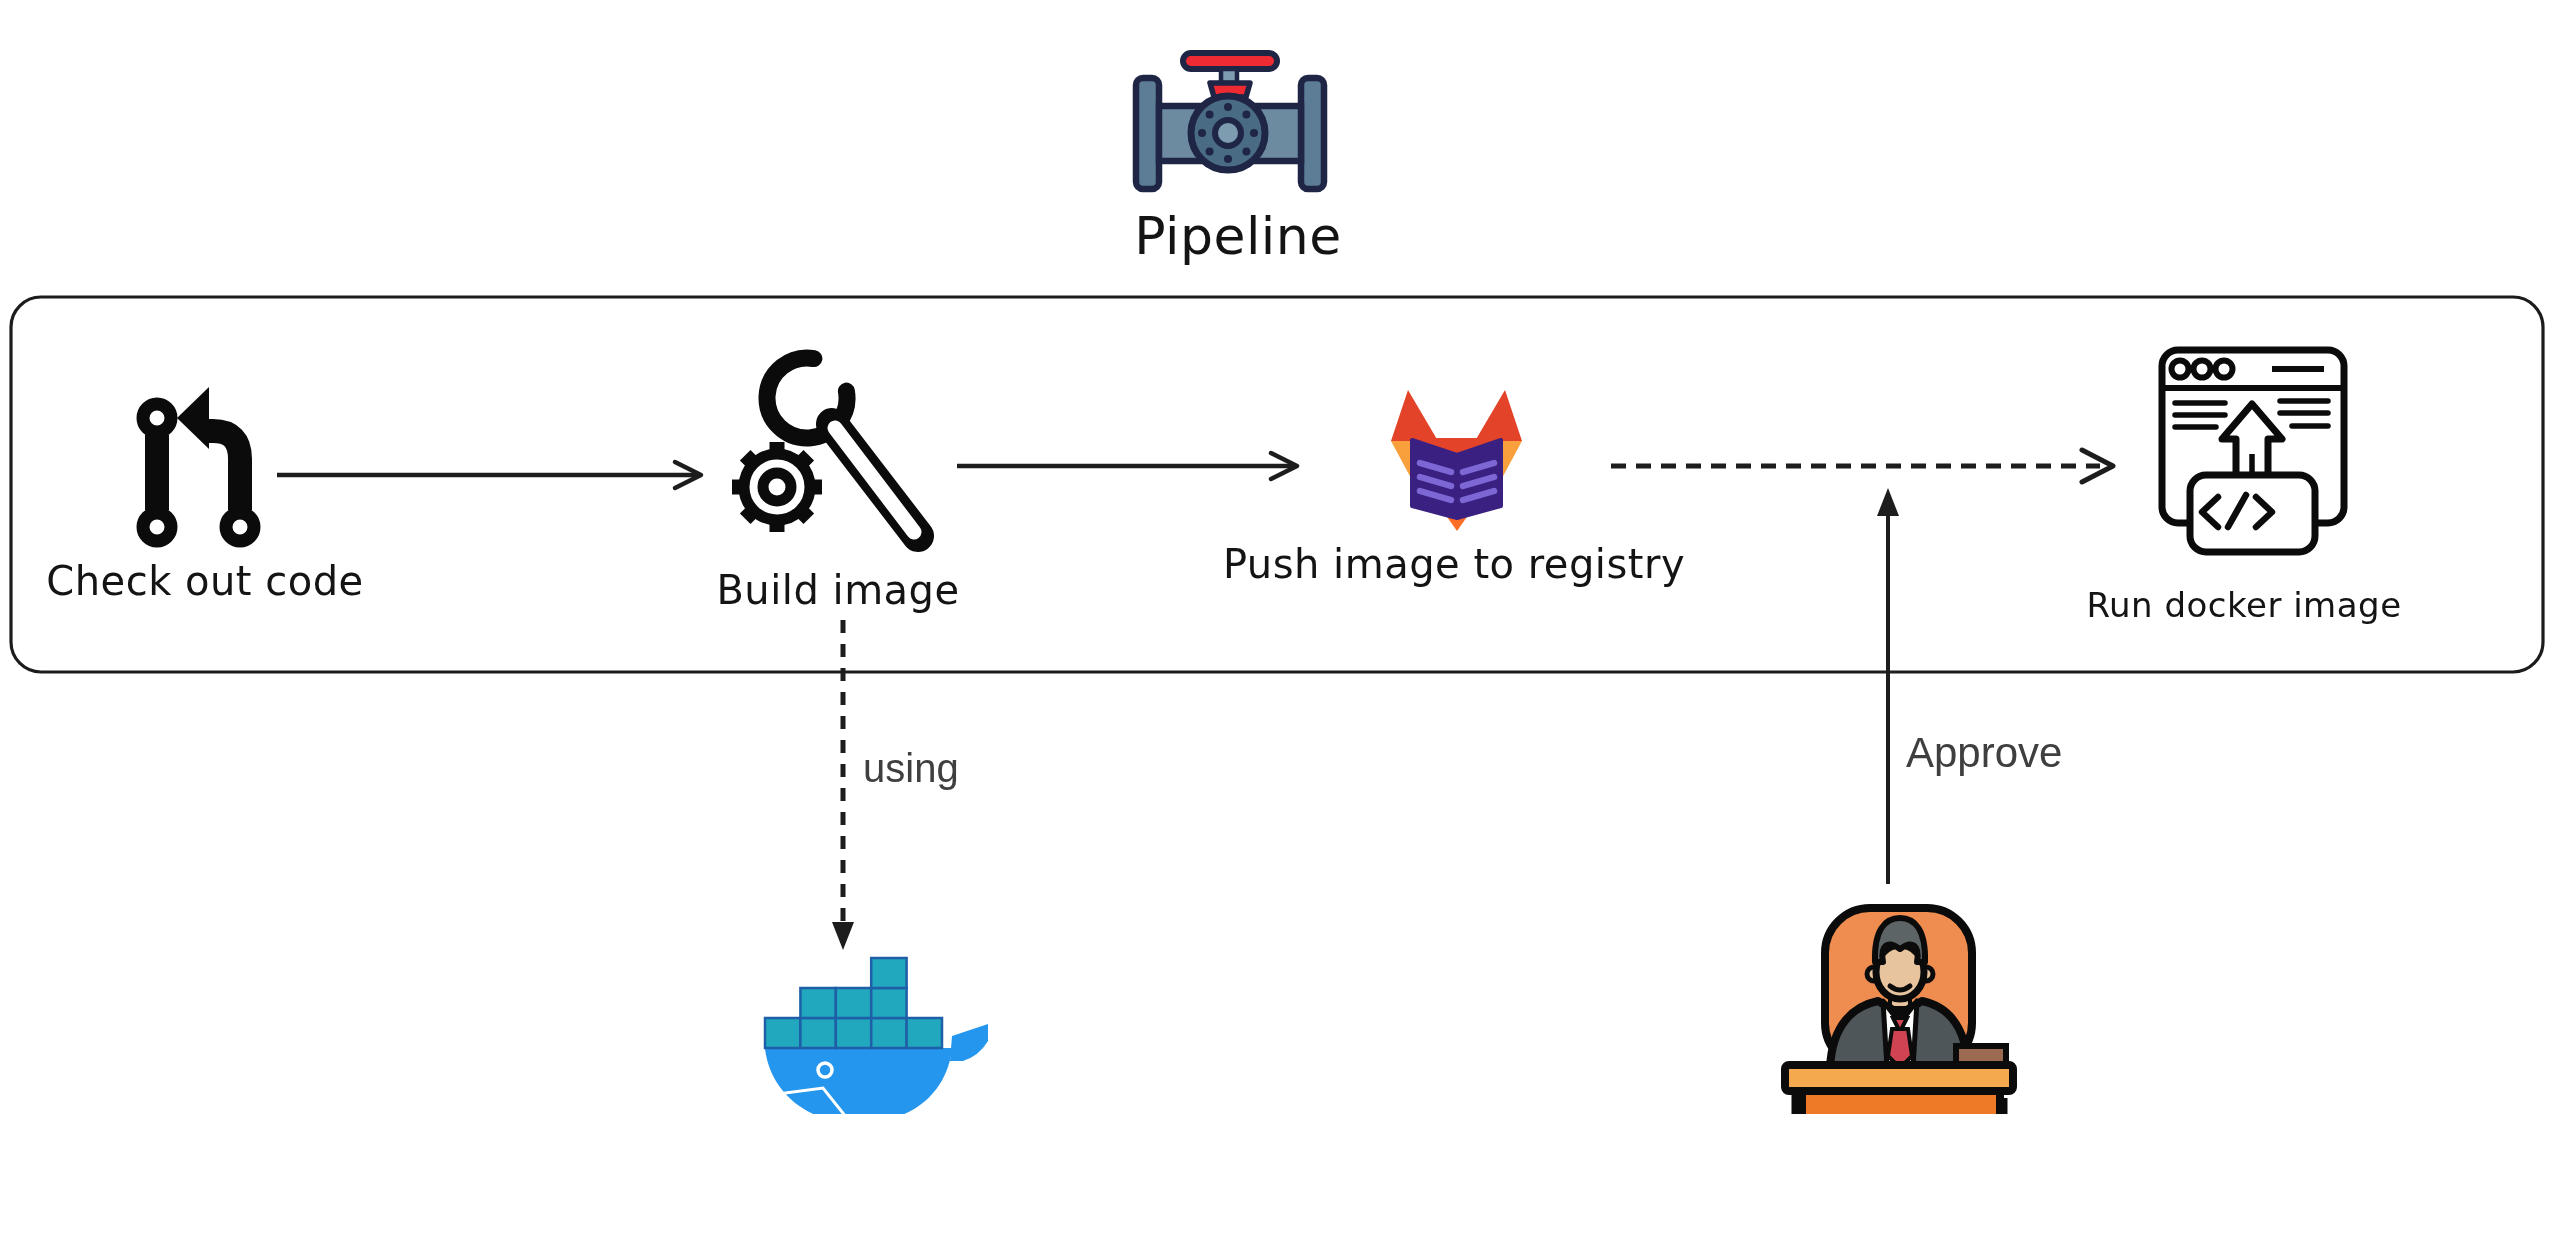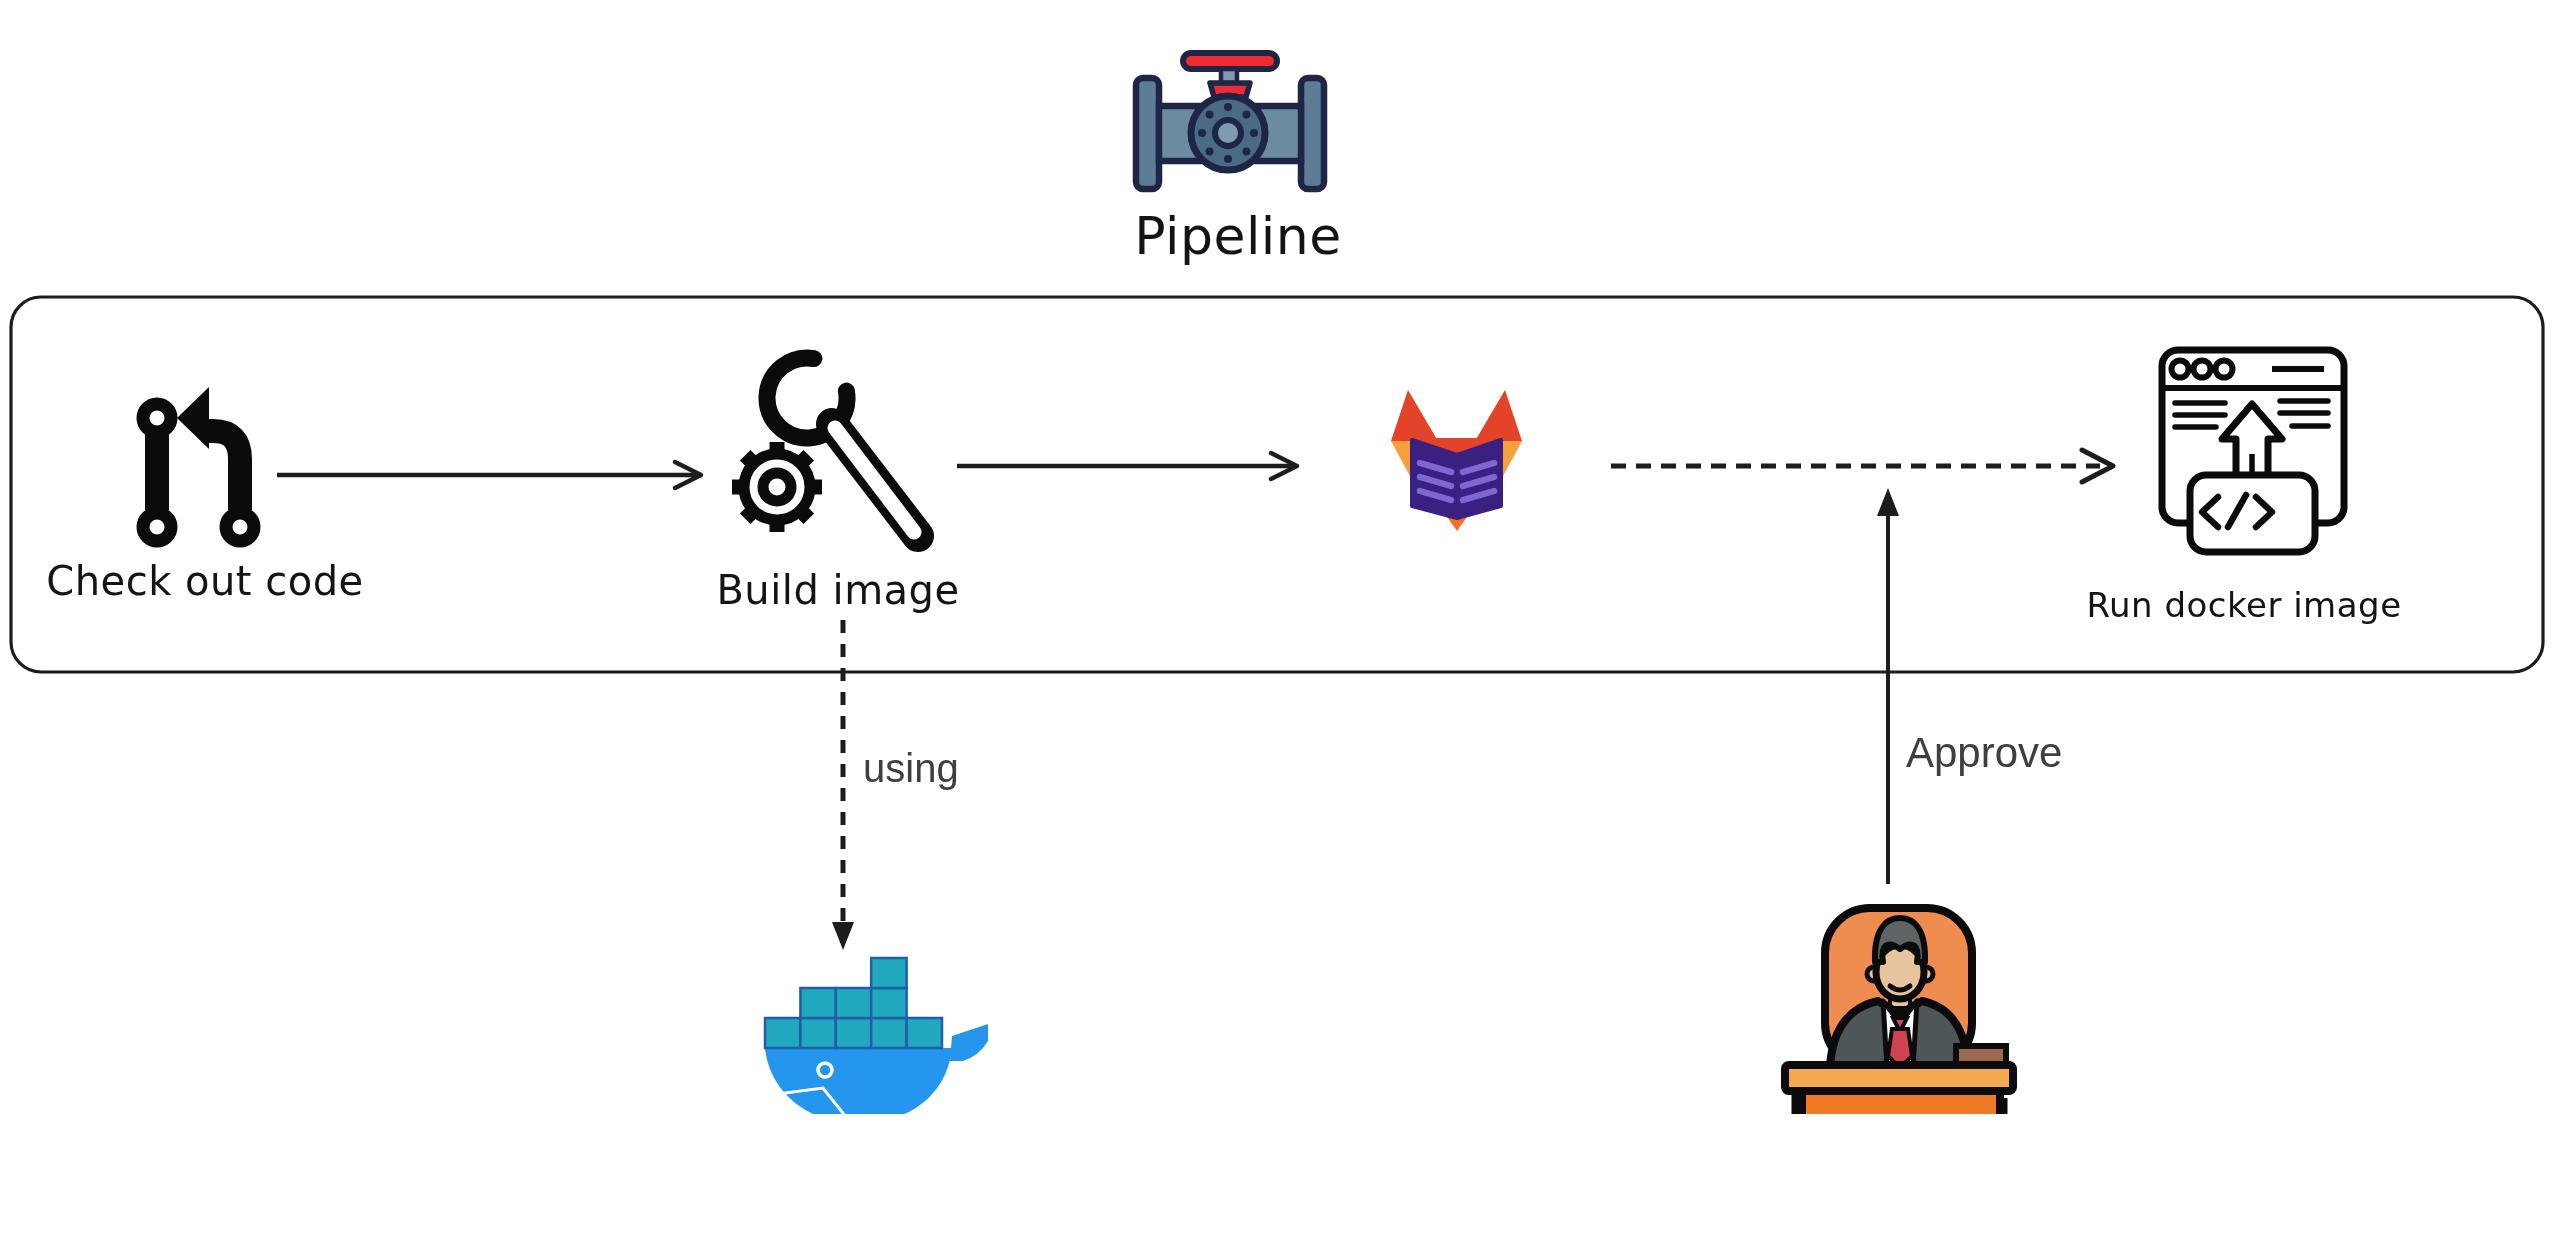--- a/index.html
+++ b/index.html
@@ -185,20 +185,21 @@
       <rect x="3" y="163" width="228" height="26" rx="4" fill="#f5a94e" stroke="#0b0b0b" stroke-width="8"></rect>
     </g>
   </svg>
 
   <div class="label centered hand title-lbl" style="left:1238px;top:206px;">Pipeline</div>
 
   <div class="label centered hand stage-lbl" style="left:205px;top:558px;">Check out code</div>
 
   <div class="label centered hand stage-lbl" style="left:838px;top:567px;">Build image</div>
 
+  <div class="label centered hand stage-lbl" style="left:1454px;top:541px;">Push image to registry</div>
 
   <div class="label centered hand run-lbl" style="left:2244px;top:585px;">Run docker image</div>
 
 
   <div class="label sans using-lbl" style="left:863px;top:746px;">using</div>
 
   <div class="label sans approve-lbl" style="left:1906px;top:729px;">Approve</div>
 
   <div class="label centered sans cto-lbl" style="left:1891px;top:1156px;">CTO</div>
 

